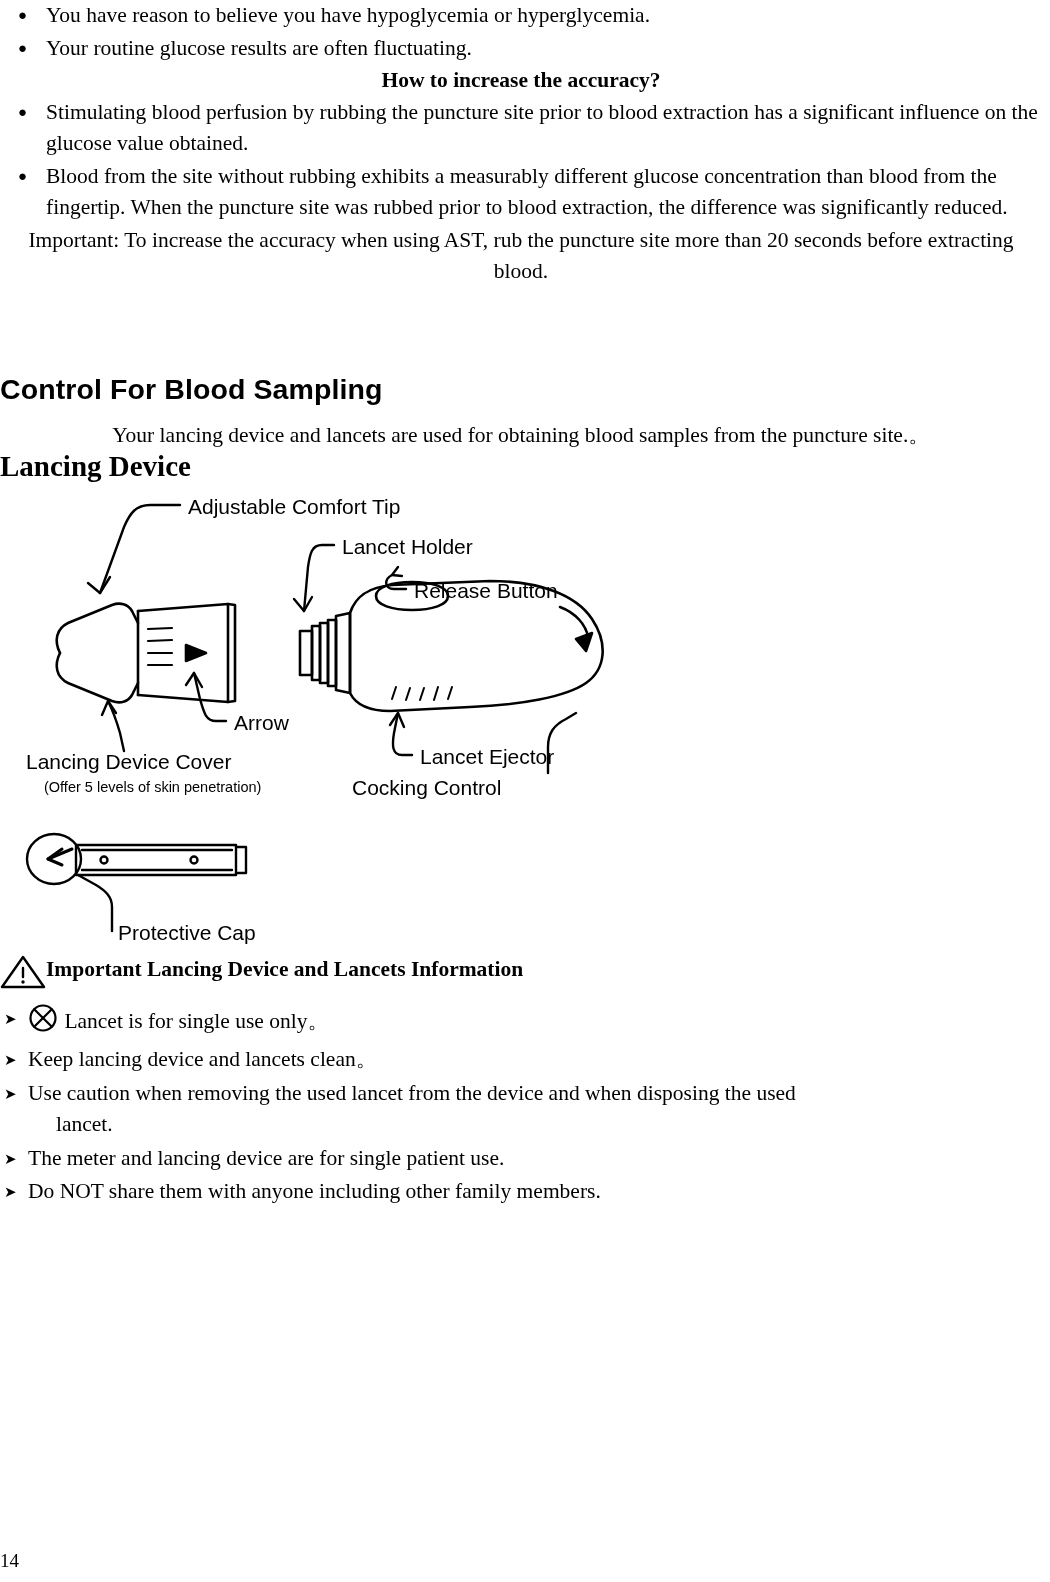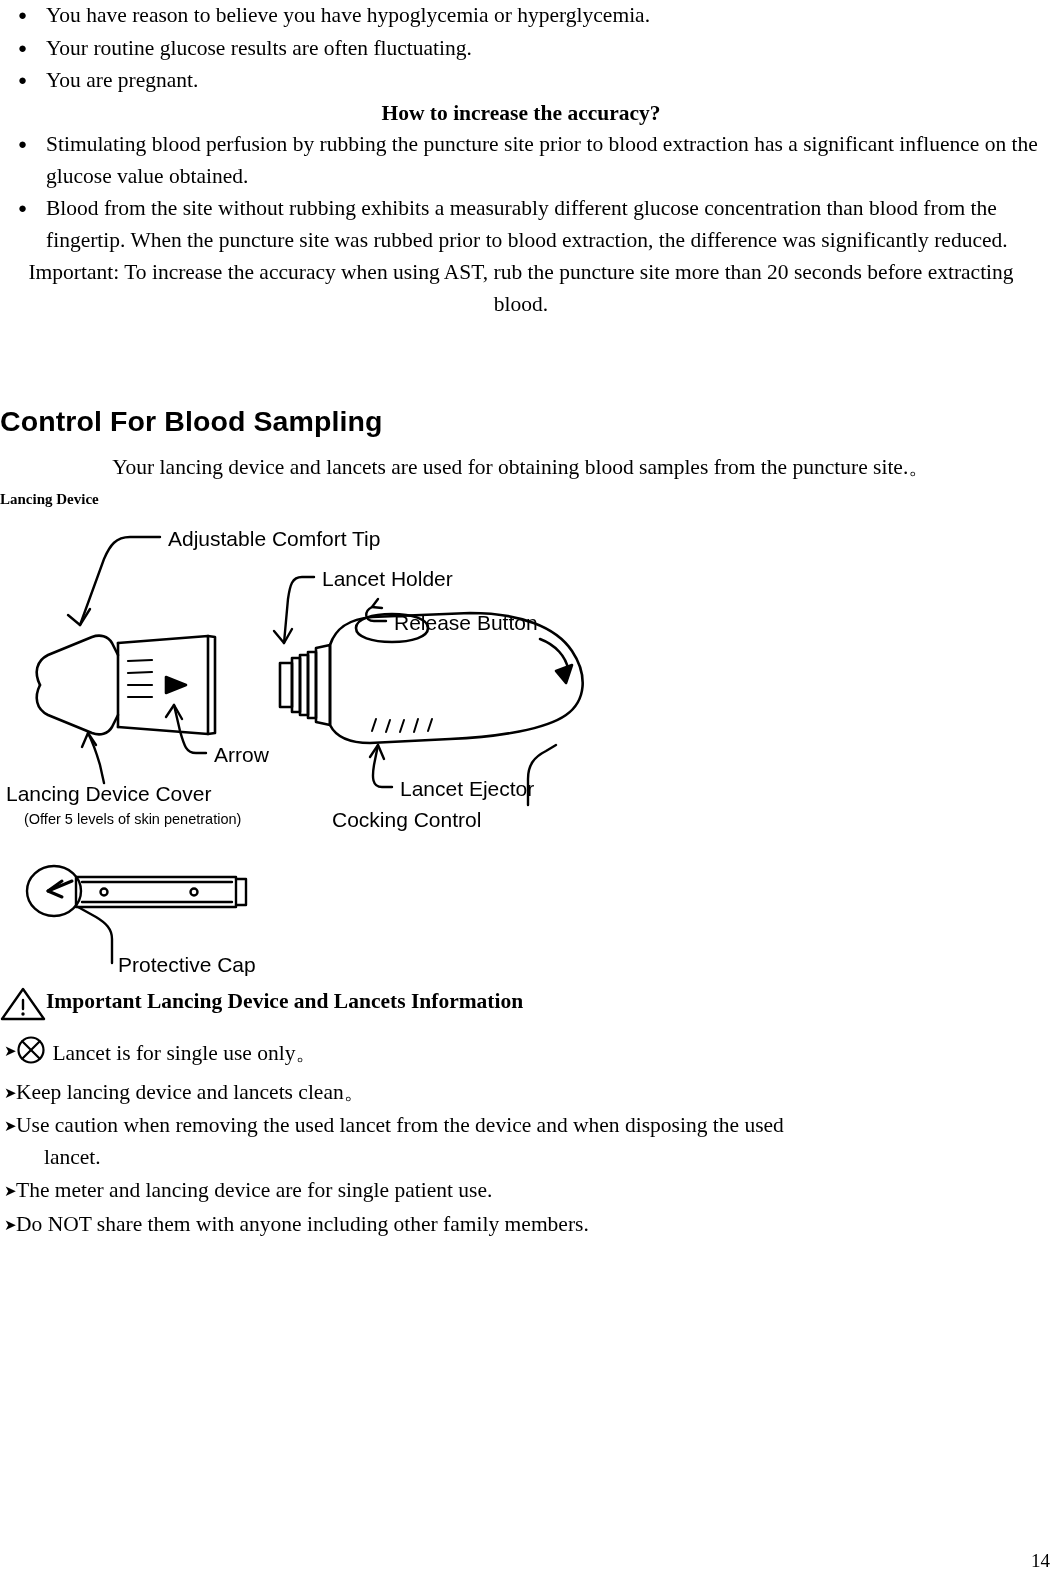--- a/index.html
+++ b/index.html
@@ -59,36 +59,36 @@
     text-align: center;
   }
   .section-heading {
     font-family: "Liberation Sans", sans-serif;
     font-weight: bold;
     font-size: 28.5px;
     line-height: 34px;
     letter-spacing: 0.1px;
   }
   .sub-heading {
-    font-size: 15px;
+    font-size: 29px;
     font-weight: bold;
     line-height: 31.5px;
   }
   .spacer-lg { height: 84px; }
   .spacer-sm { height: 14px; }
 
   
   ul.arrow-list {
     list-style: none;
     margin: 0;
     padding: 0;
   }
   ul.arrow-list > li {
     position: relative;
-    padding-left: 16px;
+    padding-left: 28px;
     font-size: 21.5px;
     line-height: 31.5px;
     margin: 0 0 2px 0;
   }
   ul.arrow-list > li::before {
     content: "\27A4";
     position: absolute;
     left: 4px;
     top: 0;
     font-size: 15px;
@@ -98,20 +98,21 @@
   .sub-indent {
     display: block;
     padding-left: 28px;
   }
 
   
   .figure-lancing {
     position: relative;
     width: 620px;
     height: 340px;
+    margin-left: 20px;
   }
   .figure-lancet {
     position: relative;
     width: 300px;
     height: 120px;
     margin-left: 8px;
     text-align: right;
   }
   .fig-label {
     font-family: "Liberation Sans", sans-serif;
@@ -140,35 +141,34 @@
     display: inline-block;
     vertical-align: -5px;
     margin-right: 1px;
   }
 
   .page-number {
     position: absolute;
     bottom: 10px;
     left: 0;
     width: 1050px;
-    text-align: right;
+    text-align: left;
     font-size: 19px;
     font-family: "Liberation Serif", serif;
   }
 </style>
 </head>
 <body>
 
 <div class="page">
   <div class="content">
 
     <ul class="disc-list">
       <li>You have reason to believe you have hypoglycemia or hyperglycemia.</li>
       <li>Your routine glucose results are often fluctuating.</li>
-      <li>You are pregnant.</li>
     </ul>
 
     <div class="para bold">How to increase the accuracy?</div>
 
     <ul class="disc-list">
       <li>Stimulating blood perfusion by rubbing the puncture site prior to blood extraction has a significant influence on the glucose value obtained.</li>
       <li>Blood from the site without rubbing exhibits a measurably different glucose concentration than blood from the fingertip. When the puncture site was rubbed prior to blood extraction, the difference was significantly reduced.</li>
     </ul>
 
     <div class="para">Important: To increase the accuracy when using AST, rub the puncture site more than 20 seconds before extracting blood.</div>

